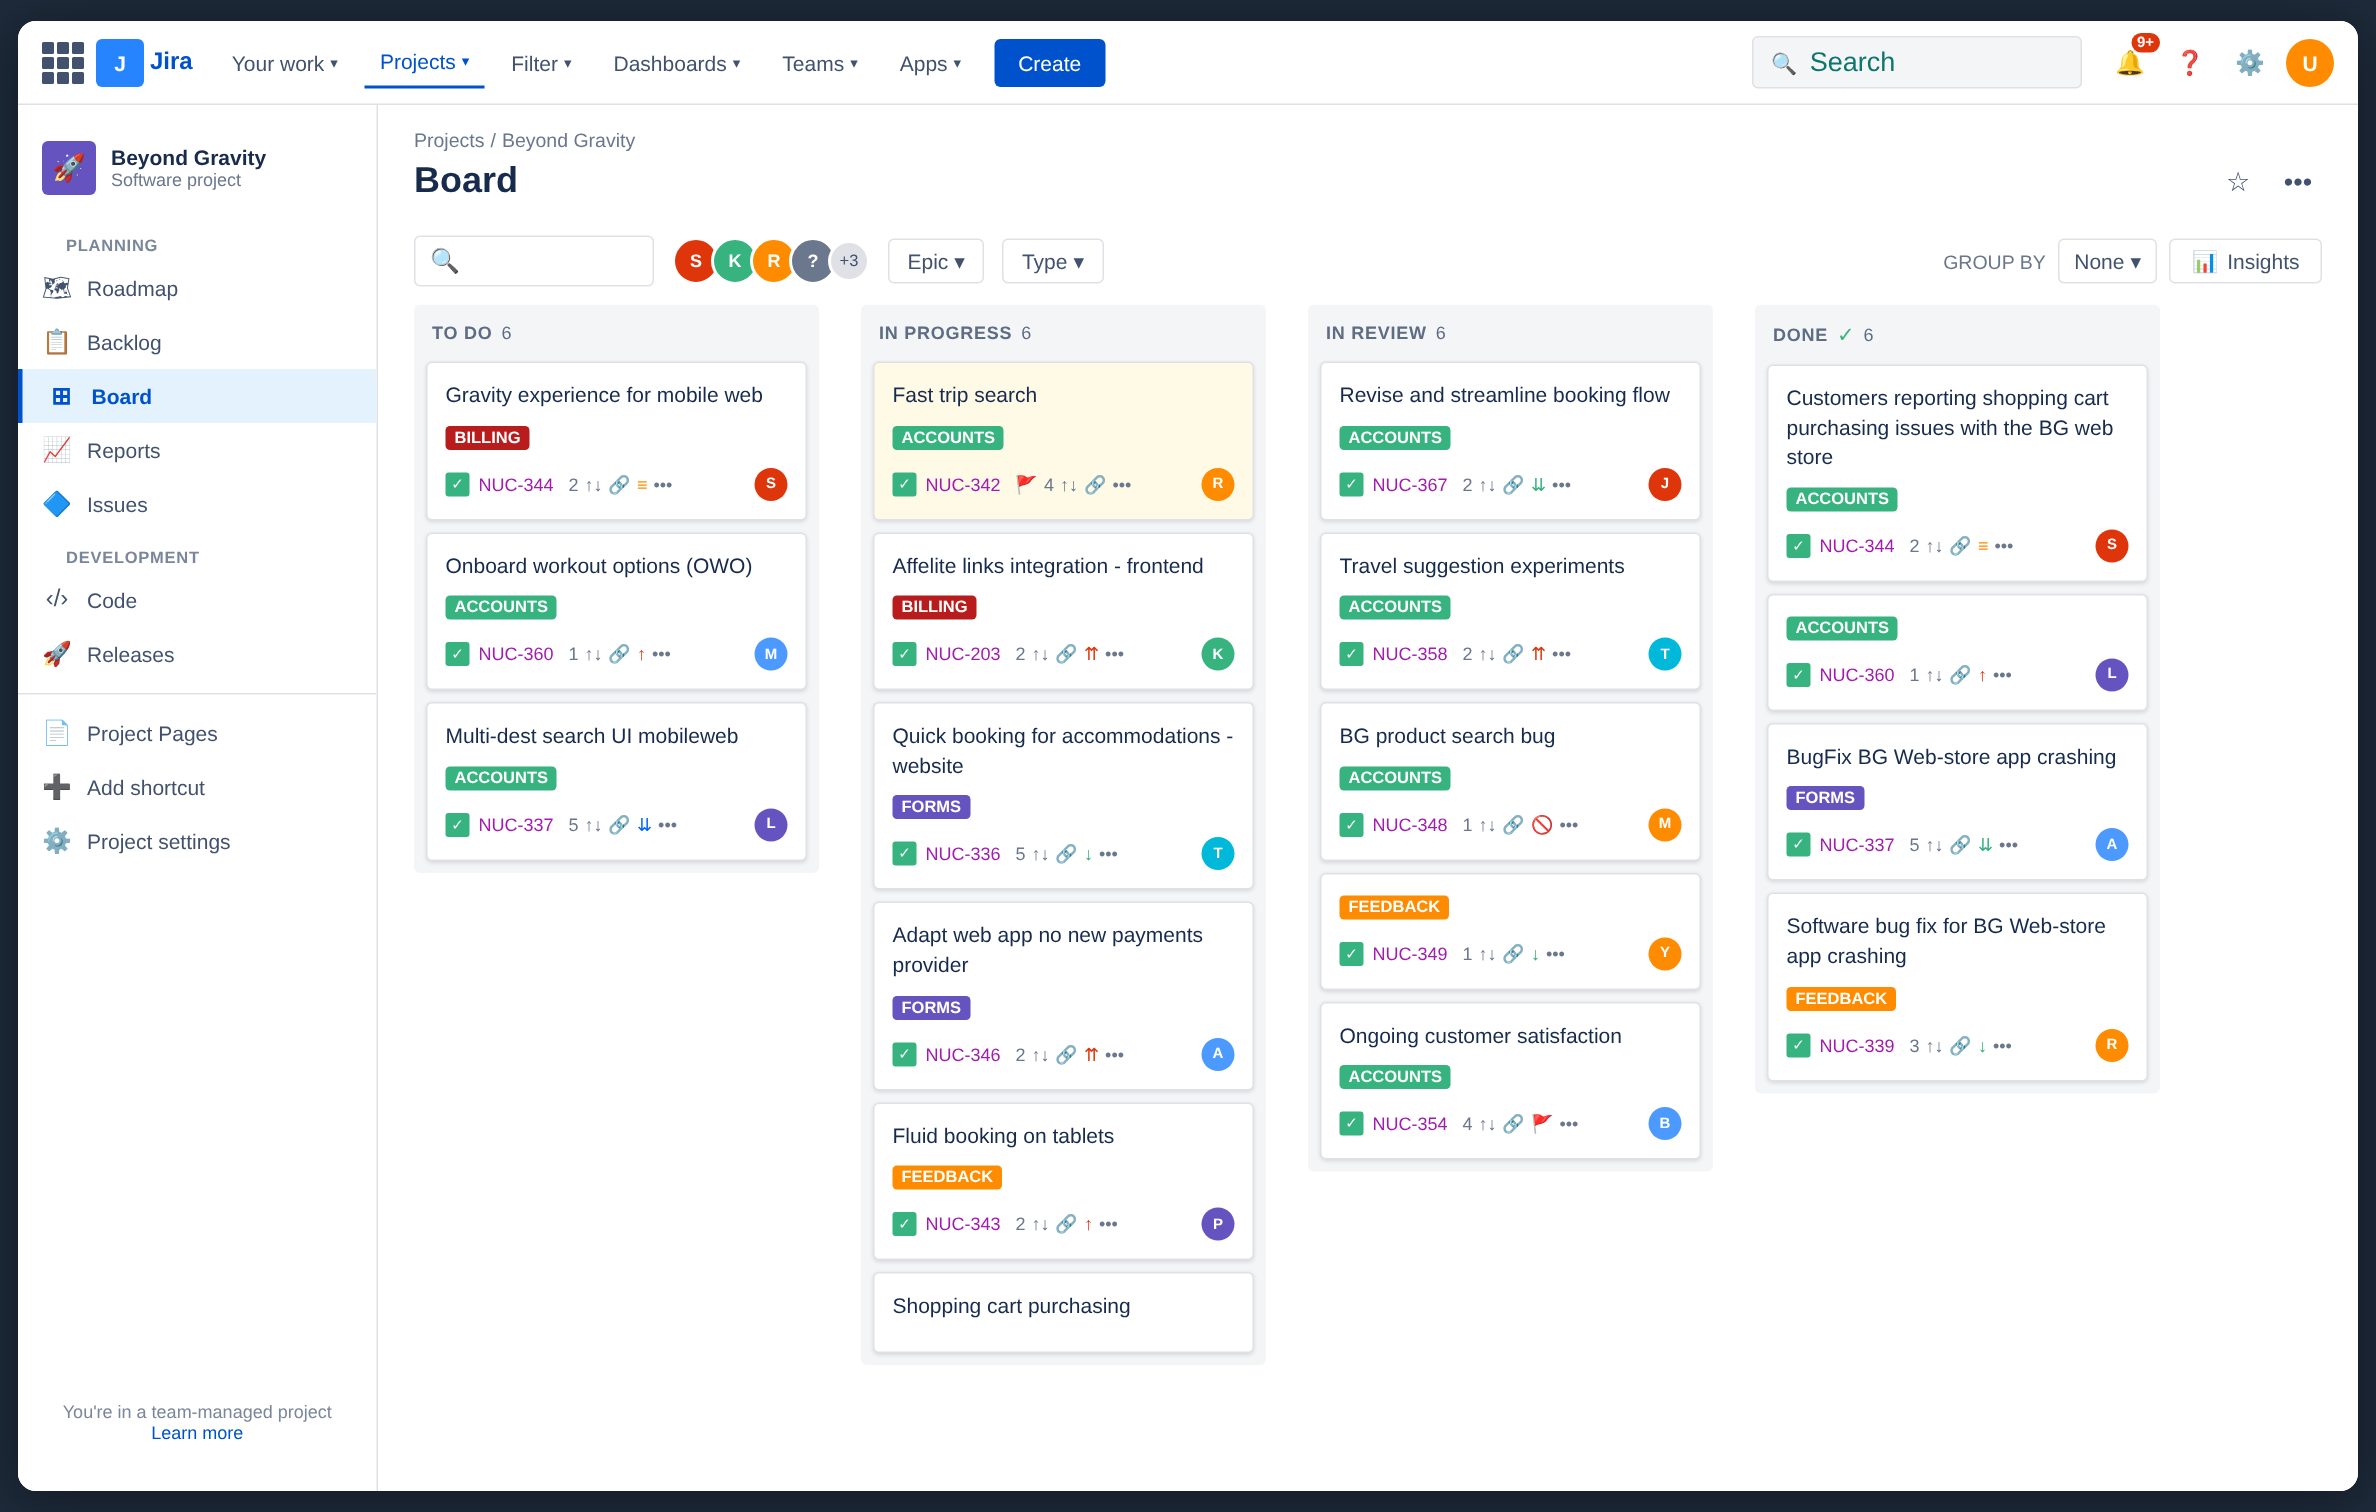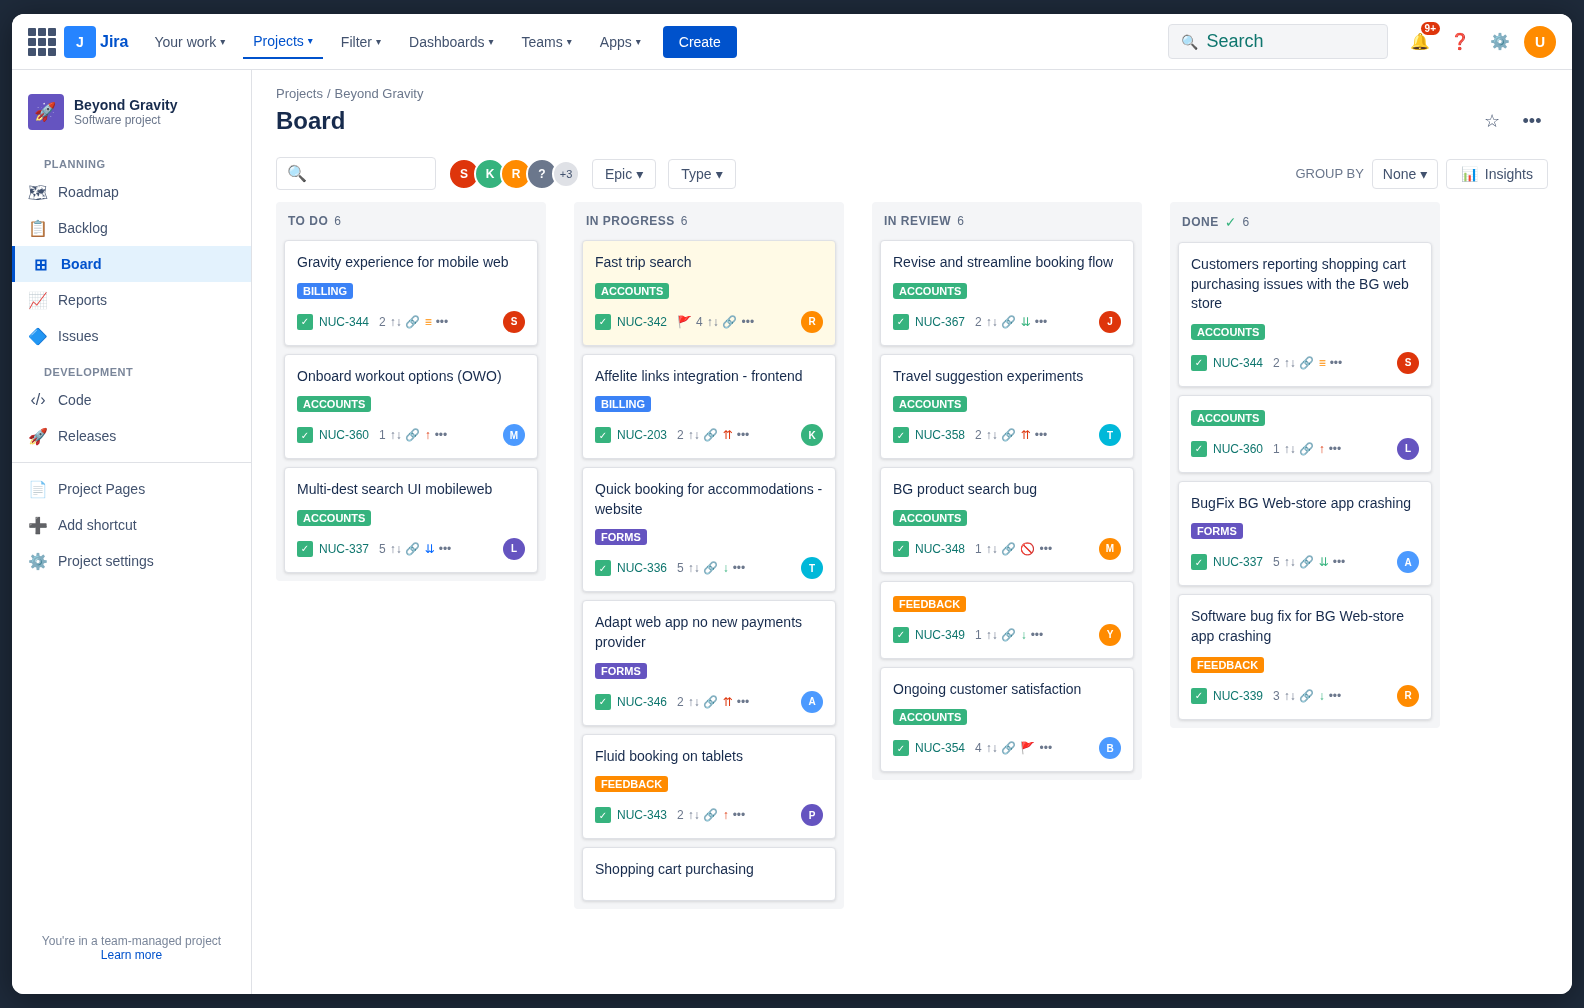--- a/index.html
+++ b/index.html
@@ -71,27 +71,27 @@
     .column-title { font-size: 12px; font-weight: 600; color: #5e6c84; text-transform: uppercase; letter-spacing: 0.5px; }
     .column-count { font-size: 12px; color: #5e6c84; }
     .column-check { color: #36b37e; font-size: 14px; }
     .column-cards { padding: 4px 8px 8px; display: flex; flex-direction: column; gap: 8px; }
 
     
     .card { background: #fff; border-radius: 4px; padding: 12px; box-shadow: 0 1px 3px rgba(0,0,0,0.12); cursor: pointer; border: 1px solid #dfe1e6; }
     .card.highlighted { background: #fffae6; }
     .card-title { font-size: 14px; color: #172b4d; line-height: 1.4; margin-bottom: 8px; }
     .card-label { display: inline-block; padding: 2px 6px; border-radius: 3px; font-size: 11px; font-weight: 600; color: #fff; margin-bottom: 8px; }
-    .label-billing { background: #3b82f6; }
+    .label-billing { background: #b91c1c; }
     .label-accounts { background: #36b37e; }
     .label-forms { background: #6554c0; }
     .label-feedback { background: #ff8b00; }
     .card-footer { display: flex; align-items: center; gap: 6px; margin-top: 4px; }
     .card-issue-icon { width: 16px; height: 16px; border-radius: 2px; background: #36b37e; display: flex; align-items: center; justify-content: center; color: #fff; font-size: 10px; flex-shrink: 0; }
-    .card-issue-id { font-size: 12px; color: #0f766e; }
+    .card-issue-id { font-size: 12px; color: #a21caf; }
     .card-meta { display: flex; align-items: center; gap: 4px; font-size: 12px; color: #6b778c; margin-left: 4px; }
     .card-avatar { width: 22px; height: 22px; border-radius: 50%; display: flex; align-items: center; justify-content: center; font-size: 10px; font-weight: bold; color: #fff; margin-left: auto; flex-shrink: 0; }
 
     .sidebar-divider { border: none; border-top: 1px solid #dfe1e6; margin: 8px 0; }
   </style>
 </head>
 <body>
 
 <div class="app-frame">
 

